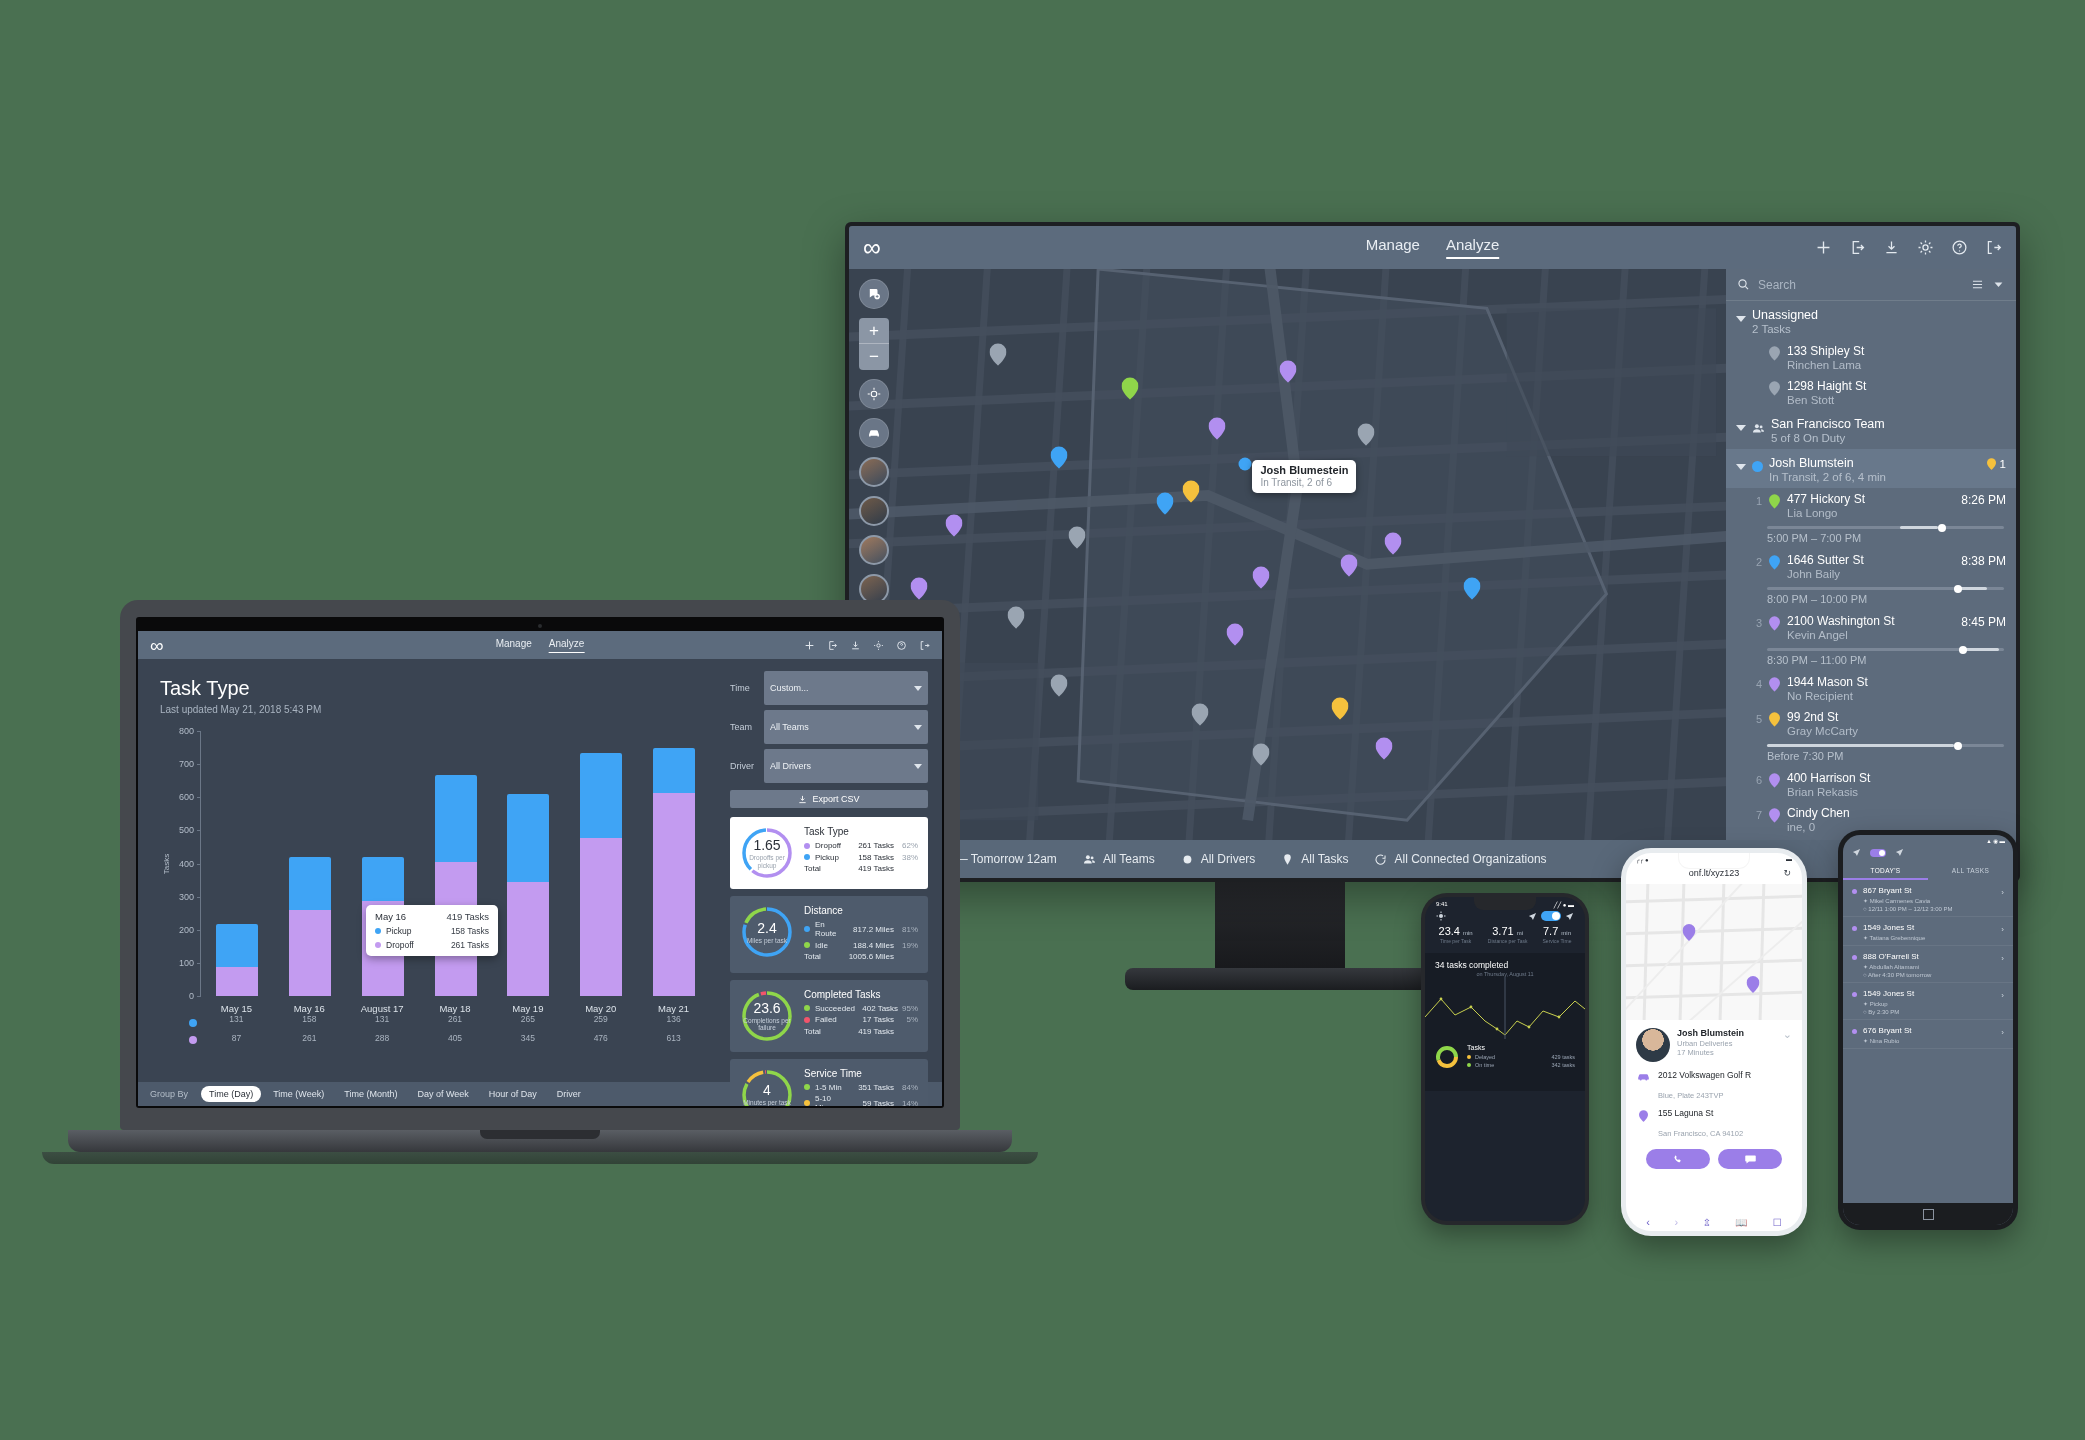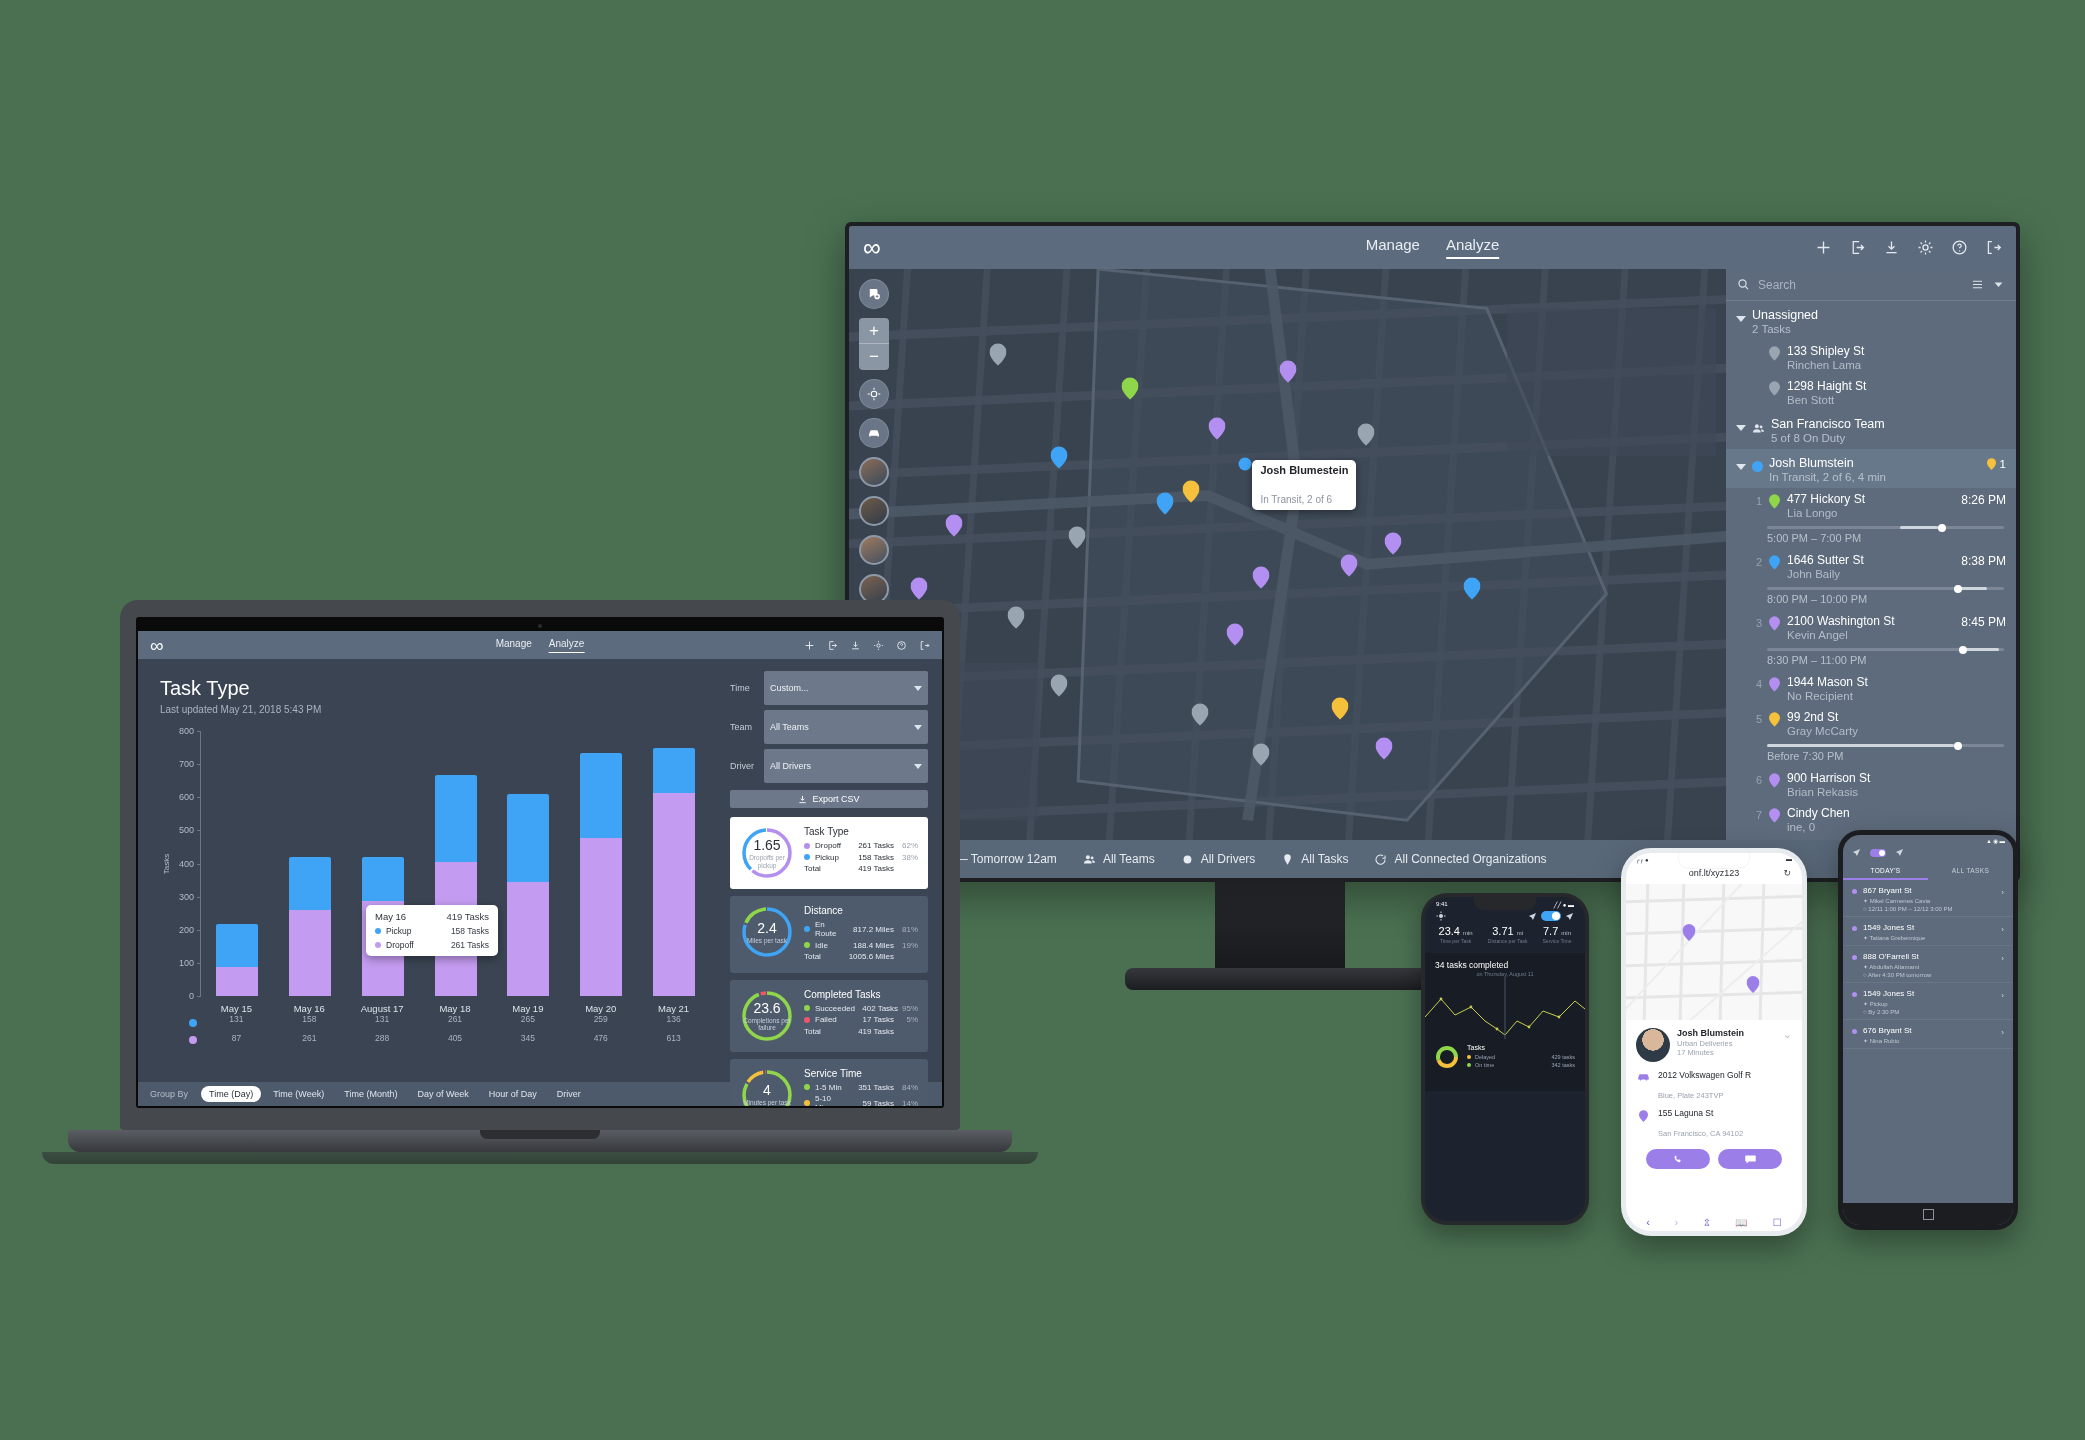--- a/index.html
+++ b/index.html
@@ -58,21 +58,21 @@
   .av { width:30px; height:30px; border-radius:50%; margin-bottom:9px;
         border:2px solid #8d99a8; overflow:hidden; cursor:pointer; }
 
   .pin { position:absolute; width:17px; height:23px; transform:translate(-50%,-100%); }
   .maptip {
     position:absolute; background:#fff; border-radius:5px; padding:4px 8px 5px;
     box-shadow:0 2px 7px rgba(0,0,0,.4); white-space:nowrap;
   }
   .maptip:after{content:"";position:absolute;left:-5px;top:12px;border:5px solid transparent;border-right-color:#fff;}
   .maptip b { display:block; font-size:11px; color:#22262b; font-weight:600; }
-  .maptip i { display:block; font-size:10px; color:#8d959e; font-style:normal; margin-top:18px;}
+  .maptip i { display:block; font-size:10px; color:#8d959e; font-style:normal; margin-top:1px;}
 
   .statusbar {
     height:38px; background:#596879; display:flex; align-items:center;
     padding:0 18px; gap:26px; color:#e6ebf0; font-size:12px;
   }
   .statusbar .si { display:flex; align-items:center; gap:7px; cursor:pointer; }
   .statusbar svg { width:13px; height:13px; }
 
   
   .sidebar { width:290px; background:#5d6b7c; display:flex; flex-direction:column; }
@@ -617,21 +617,21 @@
                   <div class="dot" style="left:79%"></div>
                 </div>
                 <div class="twin">Before 7:30 PM</div>
               </div>
               <div class="tsk">
                 <span class="num">6</span>
                 <svg class="pinico" viewBox="0 0 20 26">
                   <path d="M10 0a10 10 0 0 0-10 10c0 7.5 10 16 10 16s10-8.5 10-16A10 10 0 0 0 10 0z" fill="#b28ff0"></path>
                 </svg>
                 <div class="txt">
-                  <div class="a1">900 Harrison St</div>
+                  <div class="a1">400 Harrison St</div>
                   <div class="a2">Brian Rekasis</div>
                 </div>
               </div>
               <div class="tsk">
                 <span class="num">7</span>
                 <svg class="pinico" viewBox="0 0 20 26">
                   <path d="M10 0a10 10 0 0 0-10 10c0 7.5 10 16 10 16s10-8.5 10-16A10 10 0 0 0 10 0z" fill="#b28ff0"></path>
                 </svg>
                 <div class="txt">
                   <div class="a1">Cindy Chen</div>

